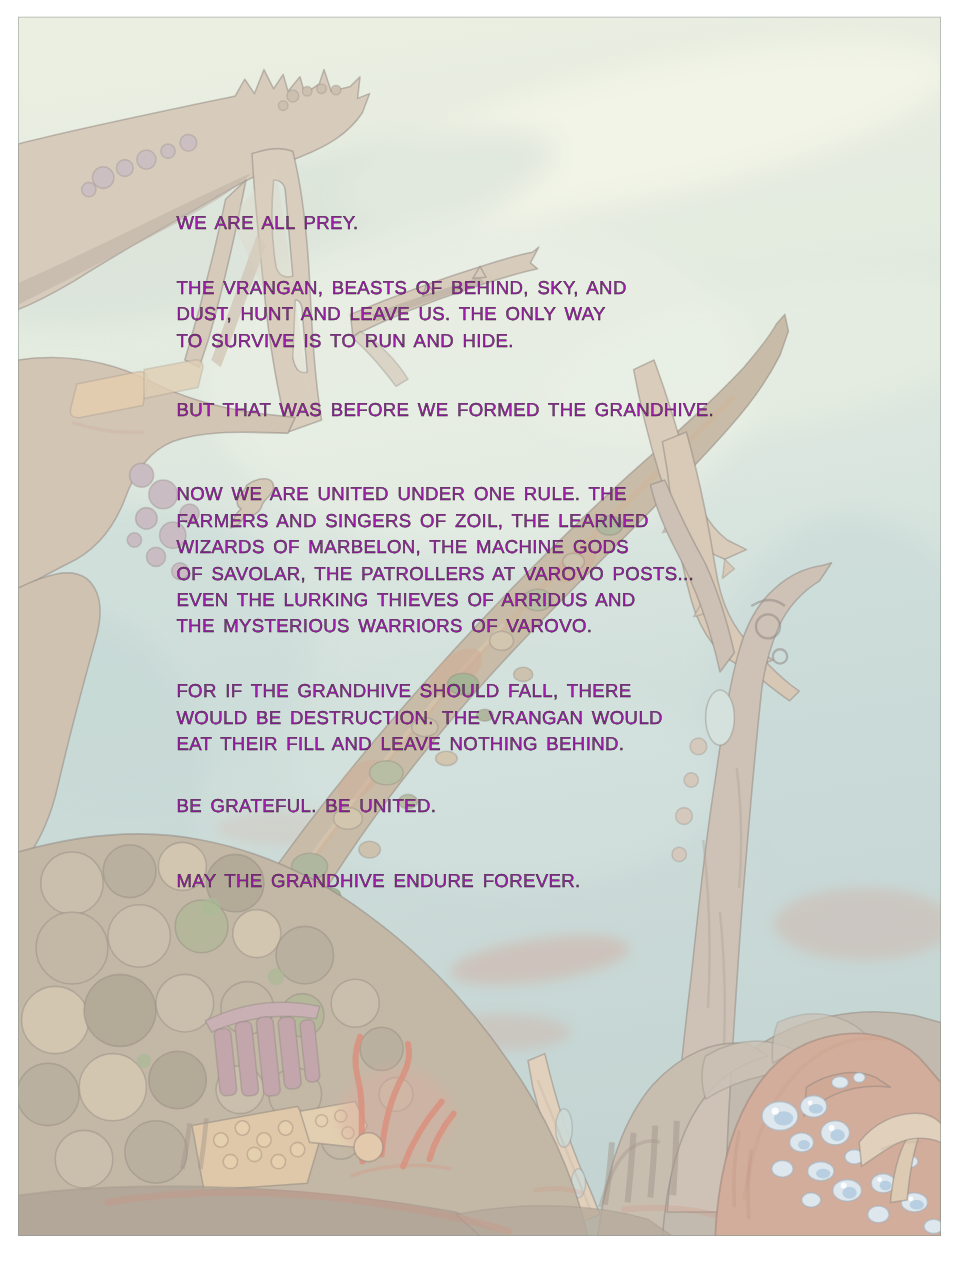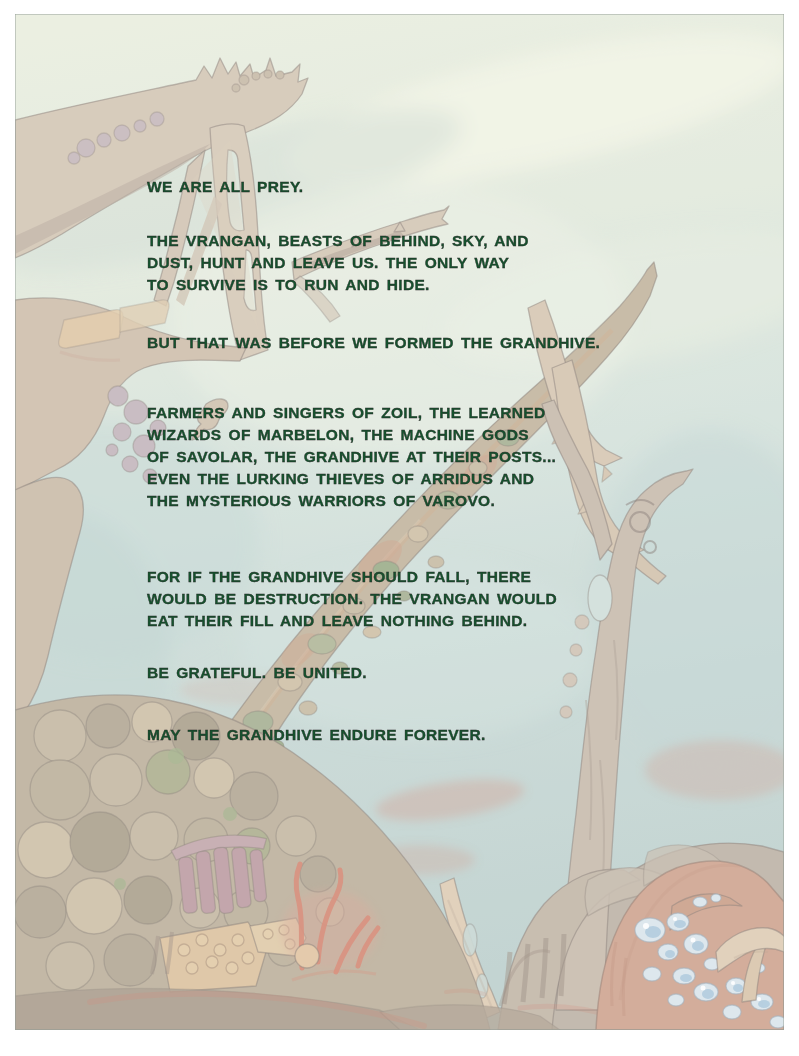--- a/index.html
+++ b/index.html
@@ -4,22 +4,22 @@
 <style>
   html,body{margin:0;padding:0}
   body{
     width:799px;height:1056px;position:relative;overflow:hidden;
     background:#ffffff;
     font-family:"Liberation Sans",sans-serif;
   }
   .artwork{position:absolute;left:0;top:0;width:799px;height:1056px;z-index:1}
   .narration{
     position:absolute;left:0;top:0;width:799px;height:836px;z-index:3;
-    color:#14532d;font-size:15.5px;line-height:22px;
-    letter-spacing:.3px;word-spacing:2.5px;font-weight:bold;
+    color:#a21caf;font-size:15.5px;line-height:22px;
+    letter-spacing:.3px;word-spacing:2.5px;
     -webkit-text-stroke:.35px #2b2427;
   }
   .para{position:absolute;left:147px;white-space:nowrap}
   .p1{top:176px}.p2{top:230px}.p3{top:332px}
   .p4{top:402px}.p5{top:566px}.p6{top:662px}.p7{top:724px}
 </style>
 </head>
 <body>
 
 <svg class="artwork" width="799" height="1056" viewBox="0 0 799 1056" xmlns="http://www.w3.org/2000/svg">
@@ -337,23 +337,24 @@
   </div>
   <div class="para p2">
     <div>THE VRANGAN, BEASTS OF BEHIND, SKY, AND</div>
     <div>DUST, HUNT AND LEAVE US. THE ONLY WAY</div>
     <div>TO SURVIVE IS TO RUN AND HIDE.</div>
   </div>
   <div class="para p3">
     <div>BUT THAT WAS BEFORE WE FORMED THE GRANDHIVE.</div>
   </div>
   <div class="para p4">
+    <div>NOW WE ARE UNITED UNDER ONE RULE. THE</div>
     <div>FARMERS AND SINGERS OF ZOIL, THE LEARNED</div>
     <div>WIZARDS OF MARBELON, THE MACHINE GODS</div>
-    <div>OF SAVOLAR, THE GRANDHIVE AT THEIR POSTS...</div>
+    <div>OF SAVOLAR, THE PATROLLERS AT VAROVO POSTS...</div>
     <div>EVEN THE LURKING THIEVES OF ARRIDUS AND</div>
     <div>THE MYSTERIOUS WARRIORS OF VAROVO.</div>
   </div>
   <div class="para p5">
     <div>FOR IF THE GRANDHIVE SHOULD FALL, THERE</div>
     <div>WOULD BE DESTRUCTION. THE VRANGAN WOULD</div>
     <div>EAT THEIR FILL AND LEAVE NOTHING BEHIND.</div>
   </div>
   <div class="para p6">
     <div>BE GRATEFUL. BE UNITED.</div>

